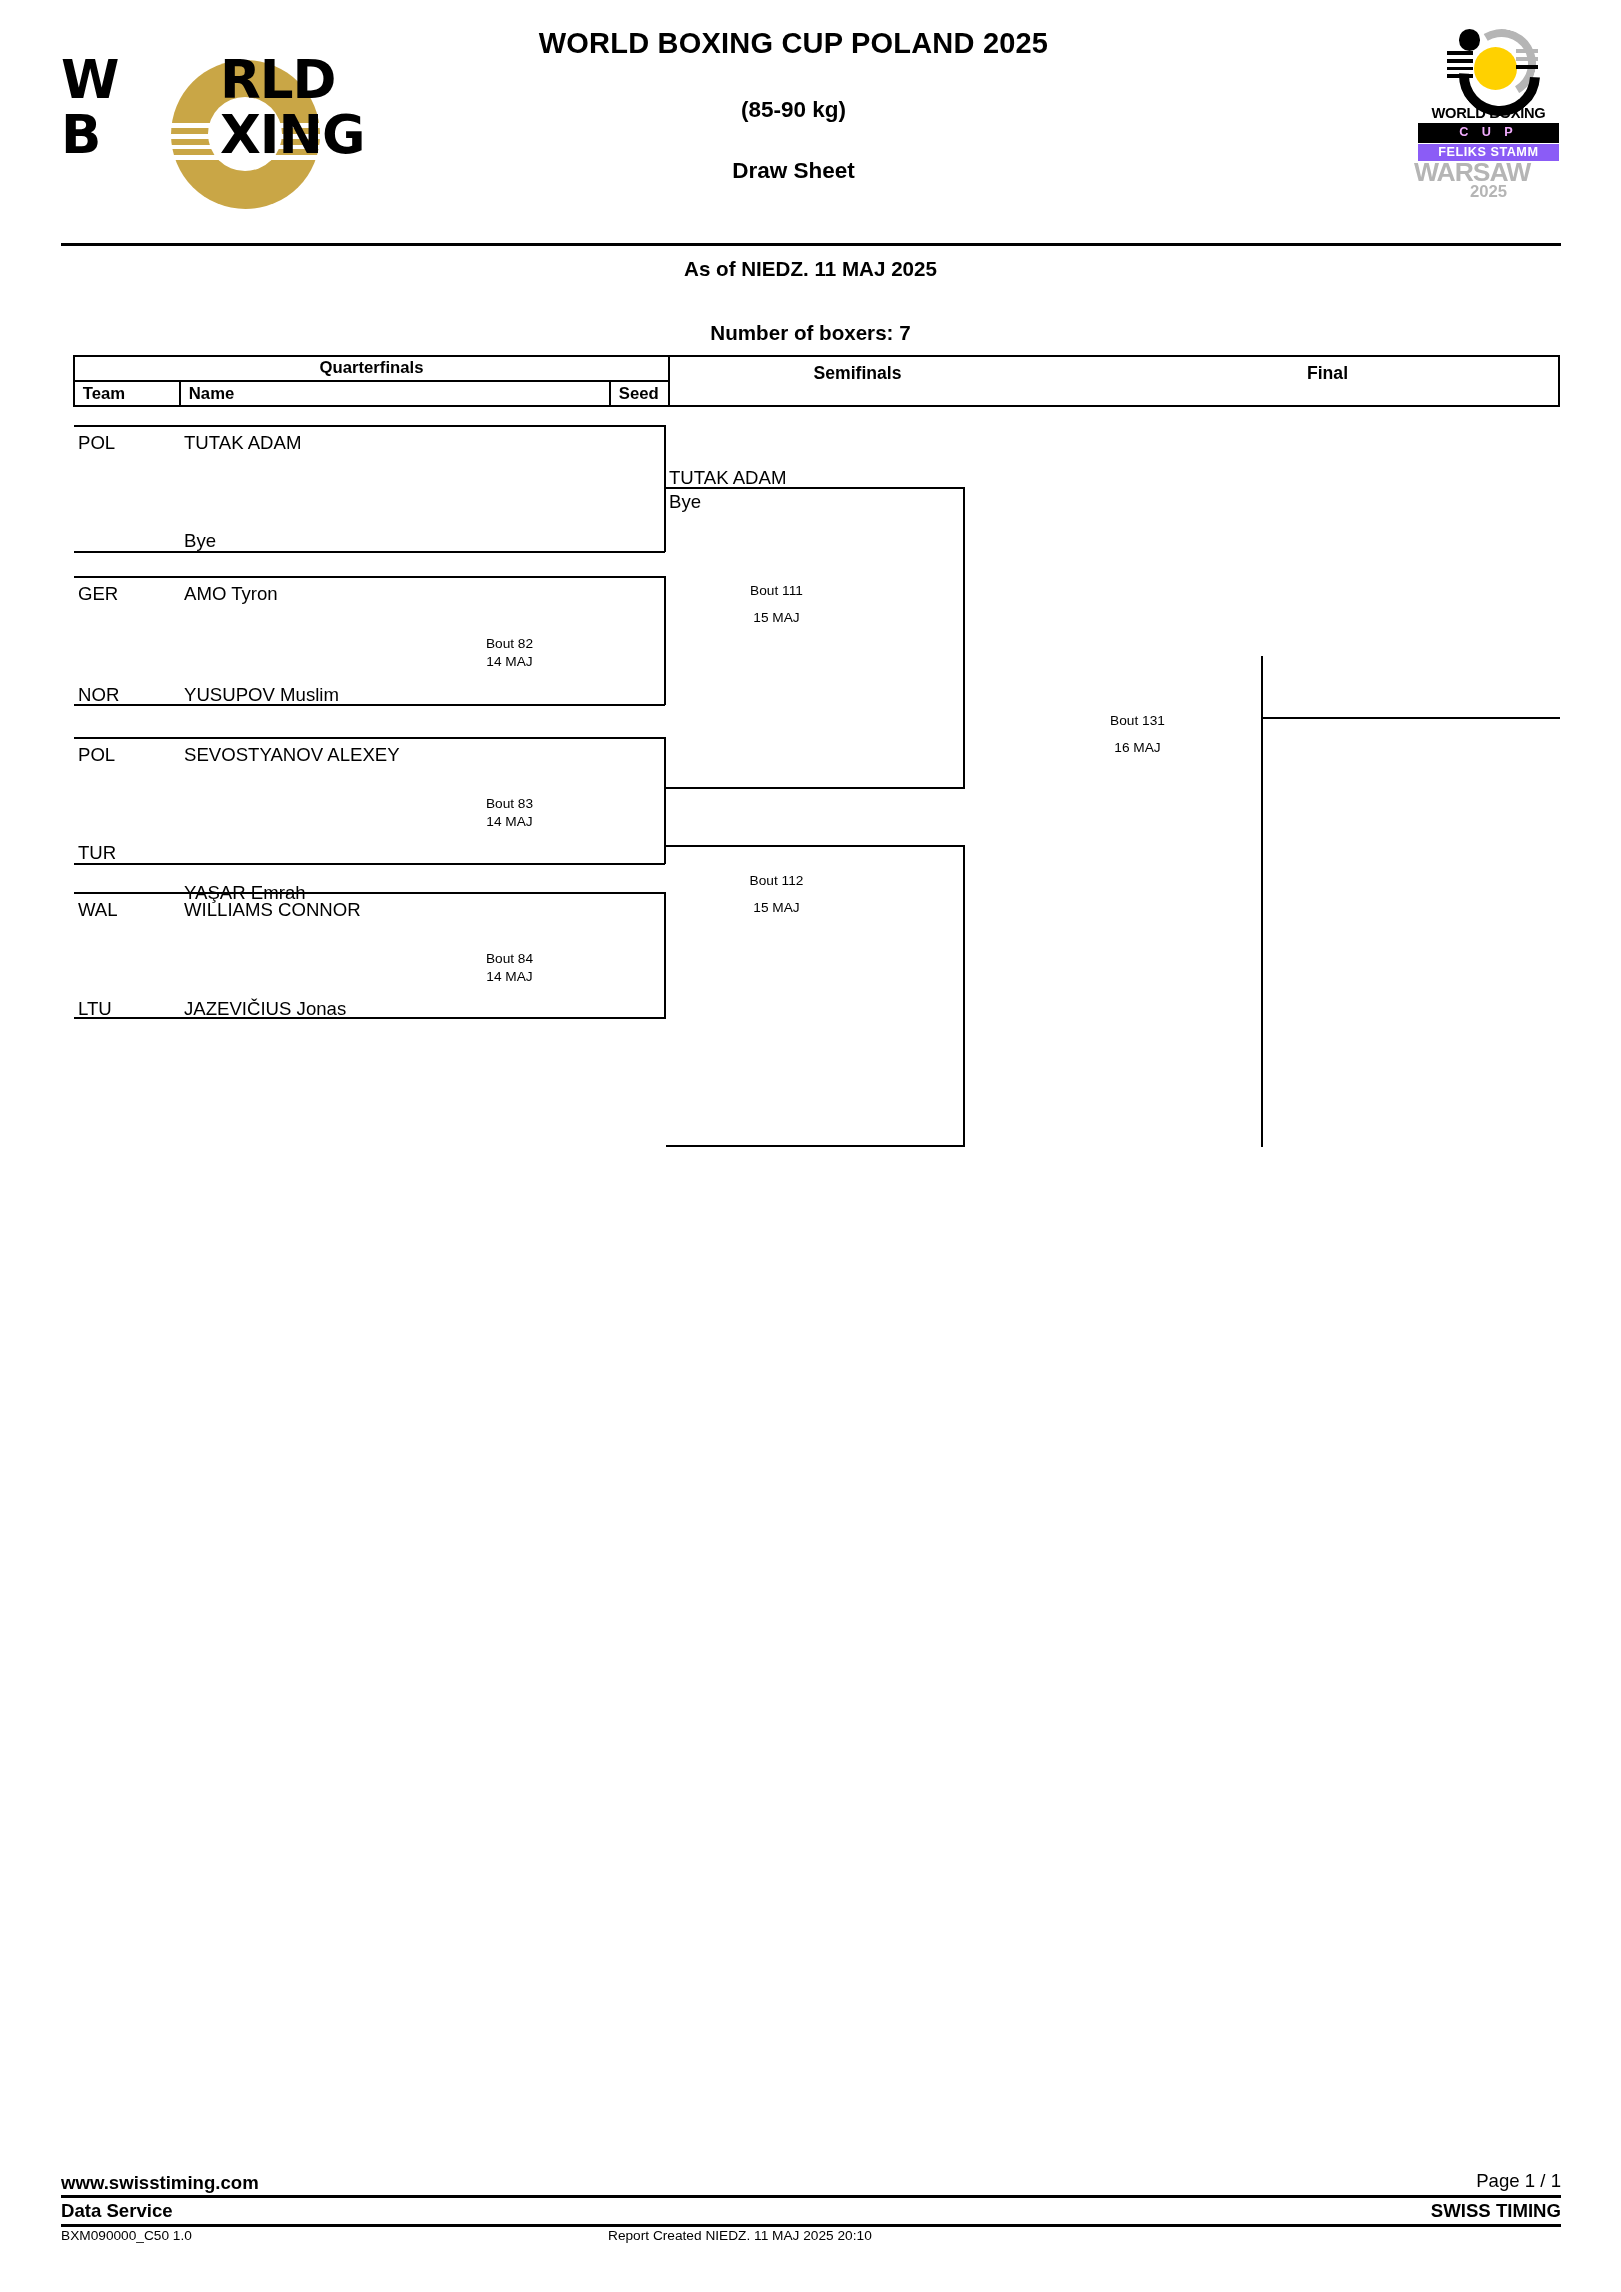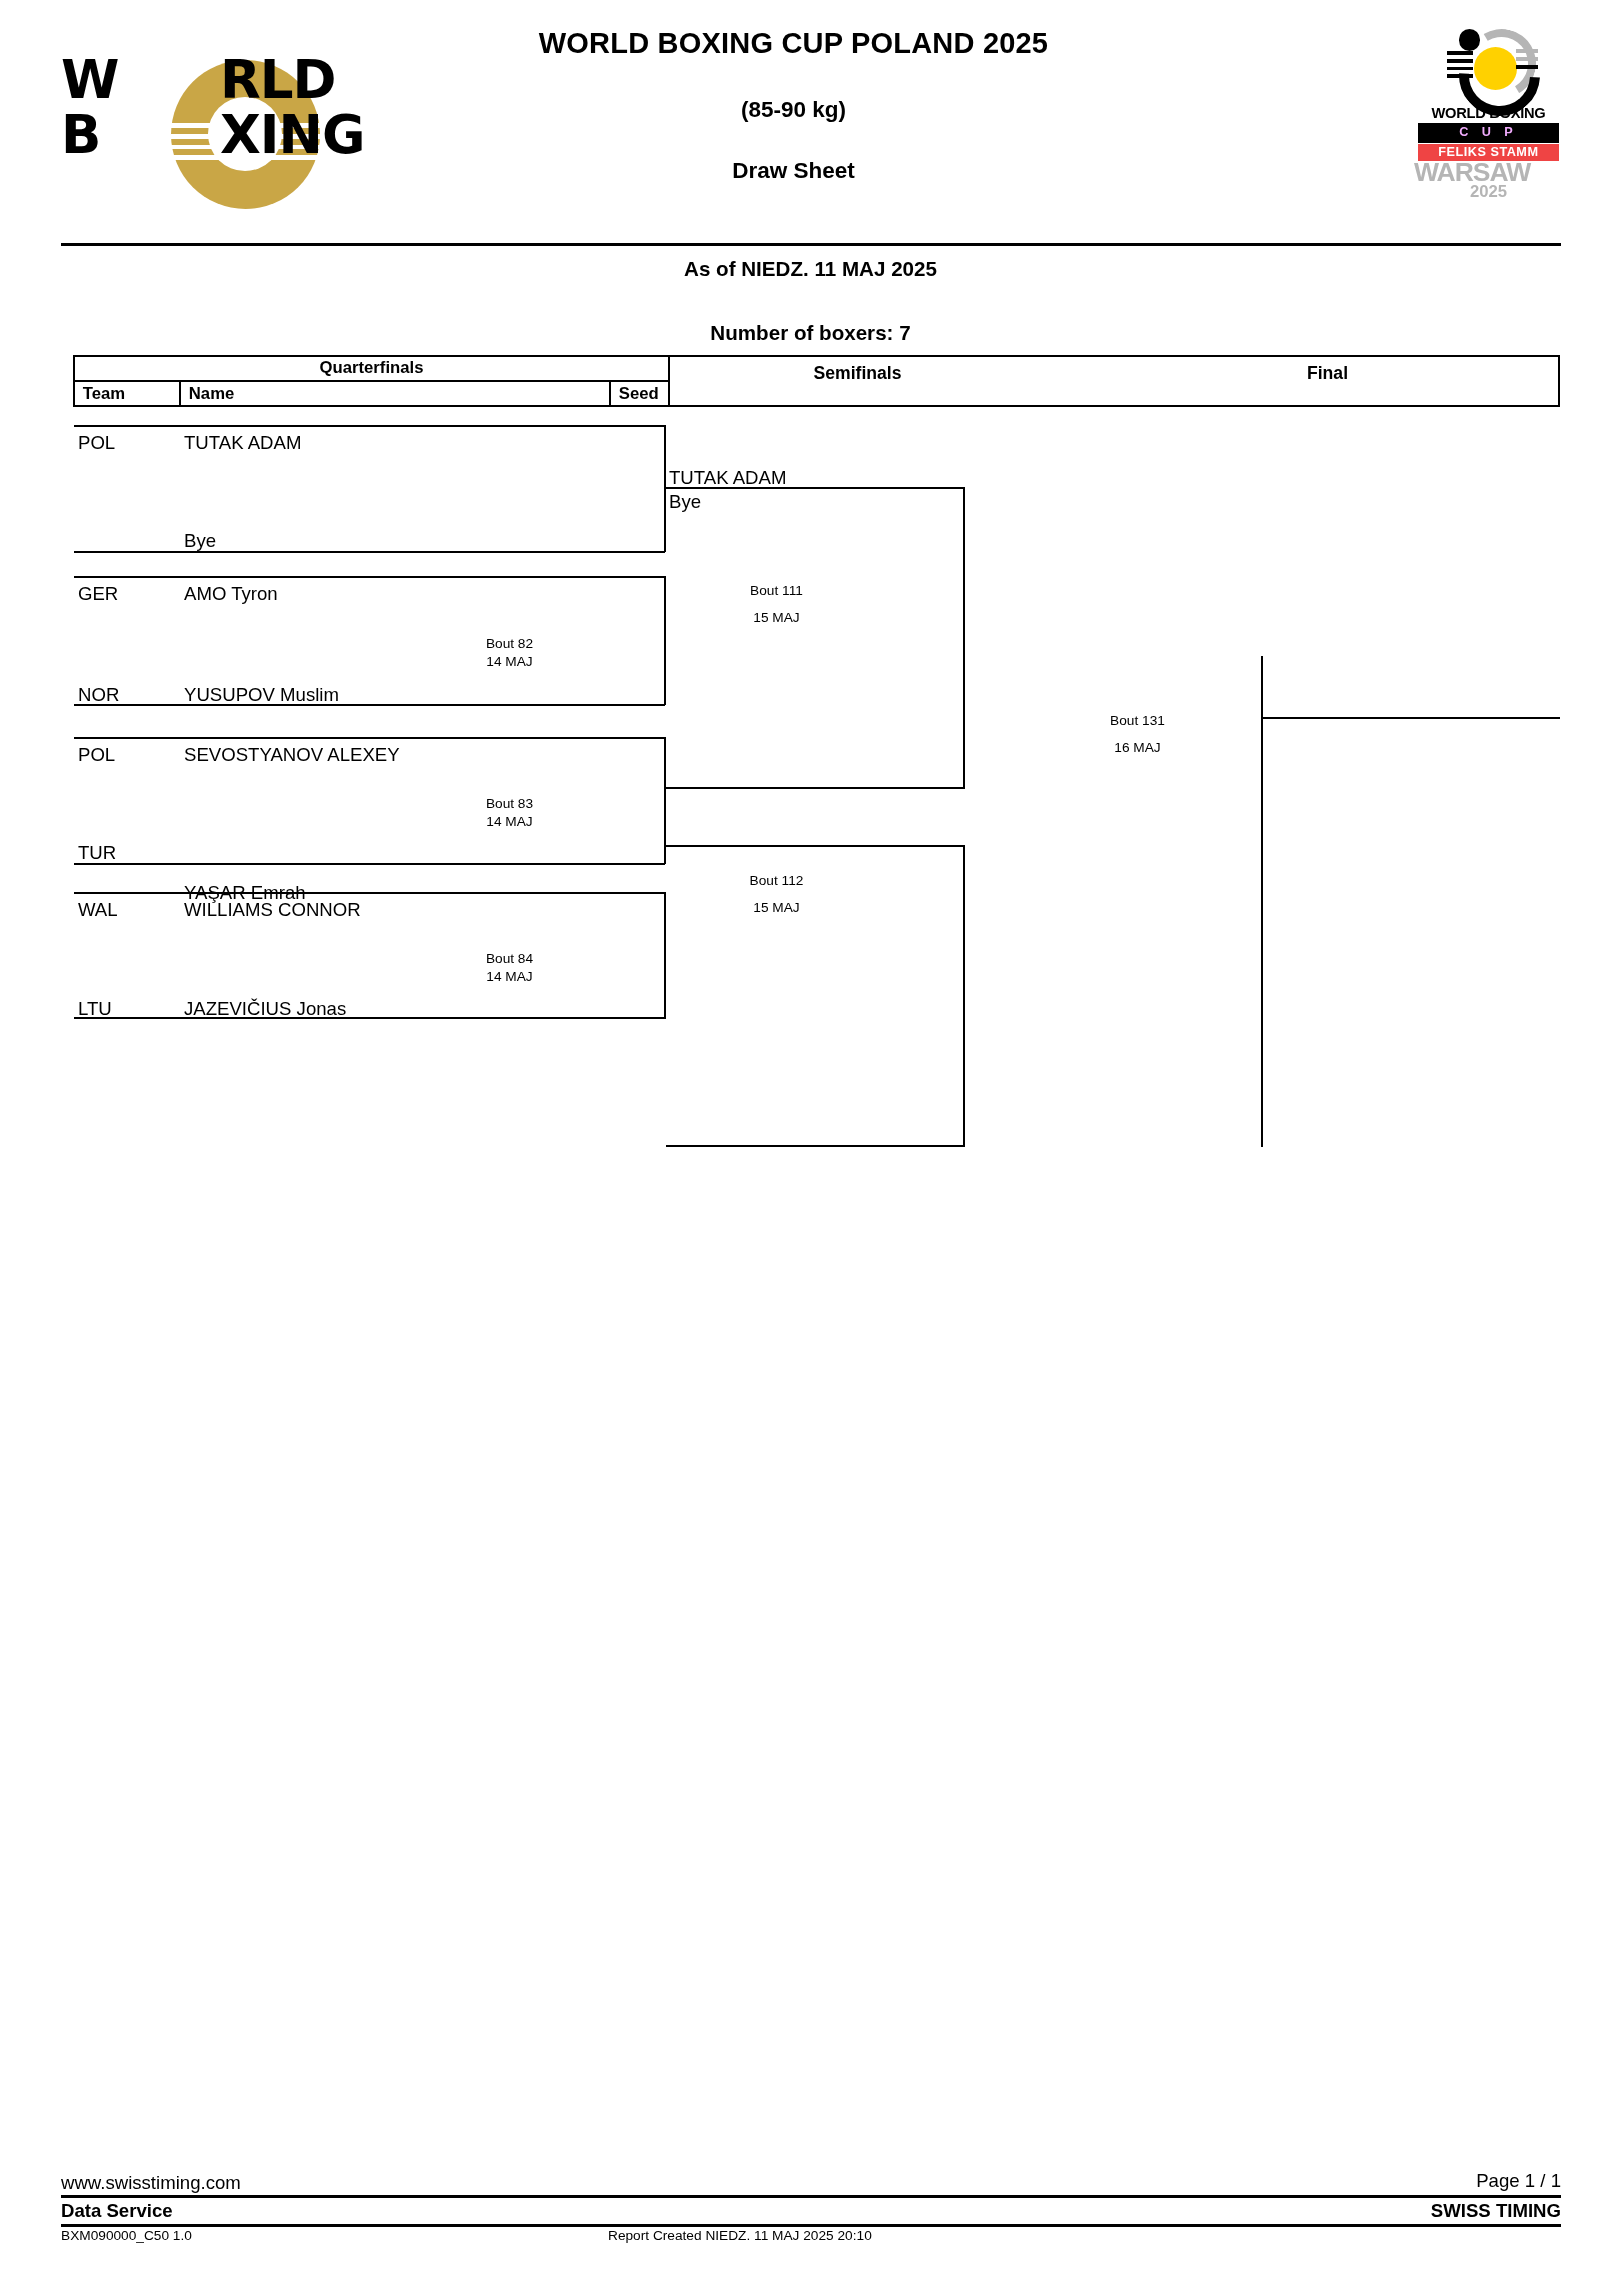--- a/index.html
+++ b/index.html
@@ -62,21 +62,21 @@
   .cup-head { position:absolute; left:13.7px; top:2px; width:21.6px; height:21.6px; border-radius:50%; background:#000; }
   .cup-bars-l { position:absolute; left:2px; top:23.5px; width:25.5px; height:29px; }
   .cup-bars-r { position:absolute; left:71px; top:21.6px; width:21.6px; height:25.5px; }
   .cbar { position:absolute; left:0; width:100%; height:3.9px; background:#000; }
   .cbar.g { background:#b5b5b5; }
   .cup-word { position:absolute; left:0; top:78px; width:149px; text-align:center;
     font-size:14.7px; font-weight:bold; letter-spacing:-0.3px; }
   .cup-bar-black { position:absolute; left:3.9px; top:96px; width:141px; height:19.6px; background:#000; }
   .cup-bar-black span { display:block; text-align:center; color:#f0abfc; font-size:12.7px;
     font-weight:bold; letter-spacing:4.9px; line-height:19.6px; }
-  .cup-bar-yellow { position:absolute; left:3.9px; top:117px; width:141px; height:16.7px; background:#ef4444; }
+  .cup-bar-yellow { position:absolute; left:3.9px; top:117px; width:141px; height:16.7px; background:#8b5cf6; }
   .cup-bar-yellow span { display:block; text-align:center; color:#fff; font-size:12.7px;
     font-weight:bold; letter-spacing:0.5px; line-height:16.7px; }
   .cup-warsaw { position:absolute; left:0; top:132px; width:149px; text-align:left;
     color:#b5b5b5; font-size:26.5px; font-weight:bold; letter-spacing:-1px; line-height:26.5px; }
   .cup-year { position:absolute; left:0; top:157px; width:149px; text-align:center;
     color:#b5b5b5; font-size:16.7px; font-weight:bold; line-height:16.7px; }
 
   .hr-top { position:absolute; left:61px; top:243px; width:1500px; height:2.9px; background:#000; }
 
   .asof { position:absolute; left:0; top:257px; width:1621px; text-align:center;
@@ -108,21 +108,21 @@
   .athlete { position:absolute; font-size:18.6px; line-height:18.6px; white-space:nowrap; }
   .ath-team { position:absolute; font-size:18.6px; line-height:18.6px; }
   .bout { position:absolute; font-size:13.7px; line-height:17.6px; text-align:center; width:157px; }
   .sf-name { position:absolute; font-size:18.6px; line-height:18.6px; white-space:nowrap; }
 
   
   .footer { position:absolute; left:61px; top:2168px; width:1500px; height:88px; }
   .f-line { position:absolute; left:0; width:1500px; height:2.9px; background:#000; }
   .f-line.l1 { top:27.4px; }
   .f-line.l2 { top:56px; }
-  .f-swiss { position:absolute; left:0; top:3.9px; font-size:18.6px; font-weight:normal; }
+  .f-swiss { position:absolute; left:0; top:3.9px; font-size:18.6px; font-weight:bold; }
   .f-page { position:absolute; right:0; top:2px; font-size:18.6px; }
   .f-data { position:absolute; left:0; top:32px; font-size:18.6px; font-weight:bold; }
   .f-st { position:absolute; right:0; top:32px; font-size:18.6px; font-weight:bold; }
   .f-code { position:absolute; left:0; top:60px; font-size:13.7px; }
   .f-created { position:absolute; left:547px; top:60px; font-size:13.7px; }
 </style>
 </head>
 <body>
 
 <div class="page">

